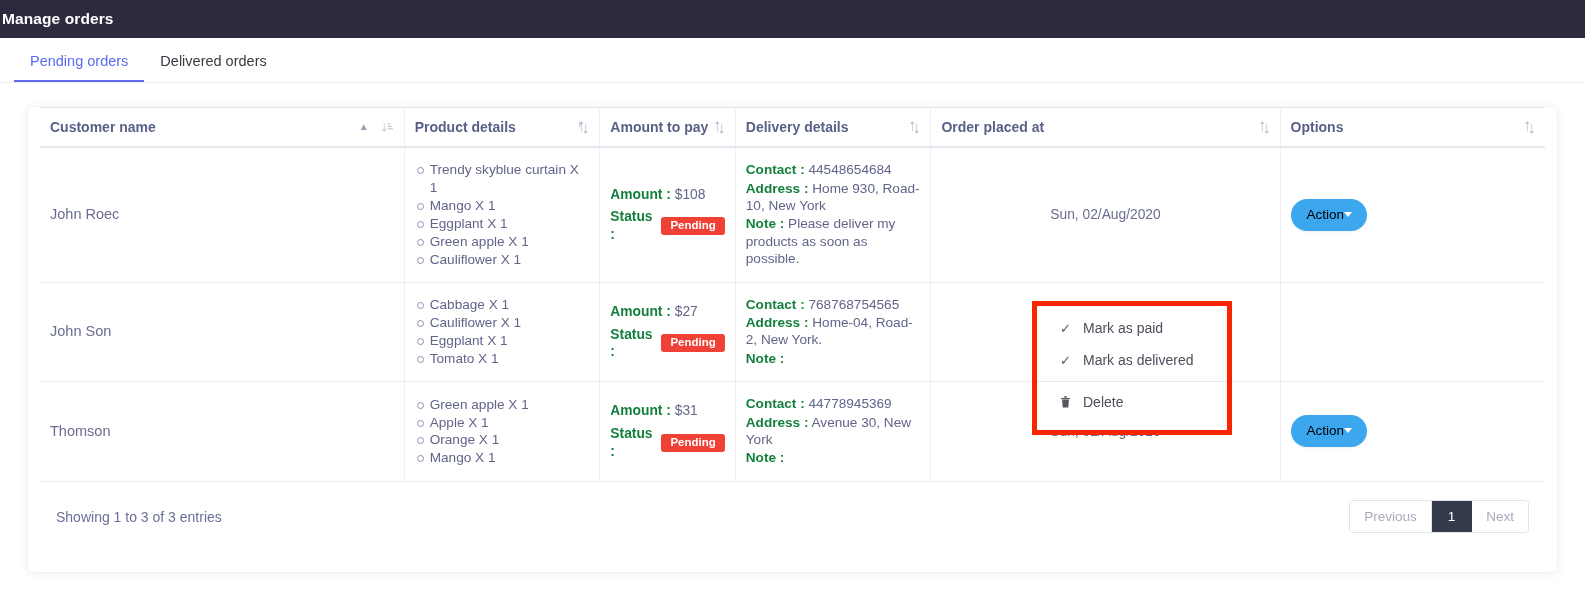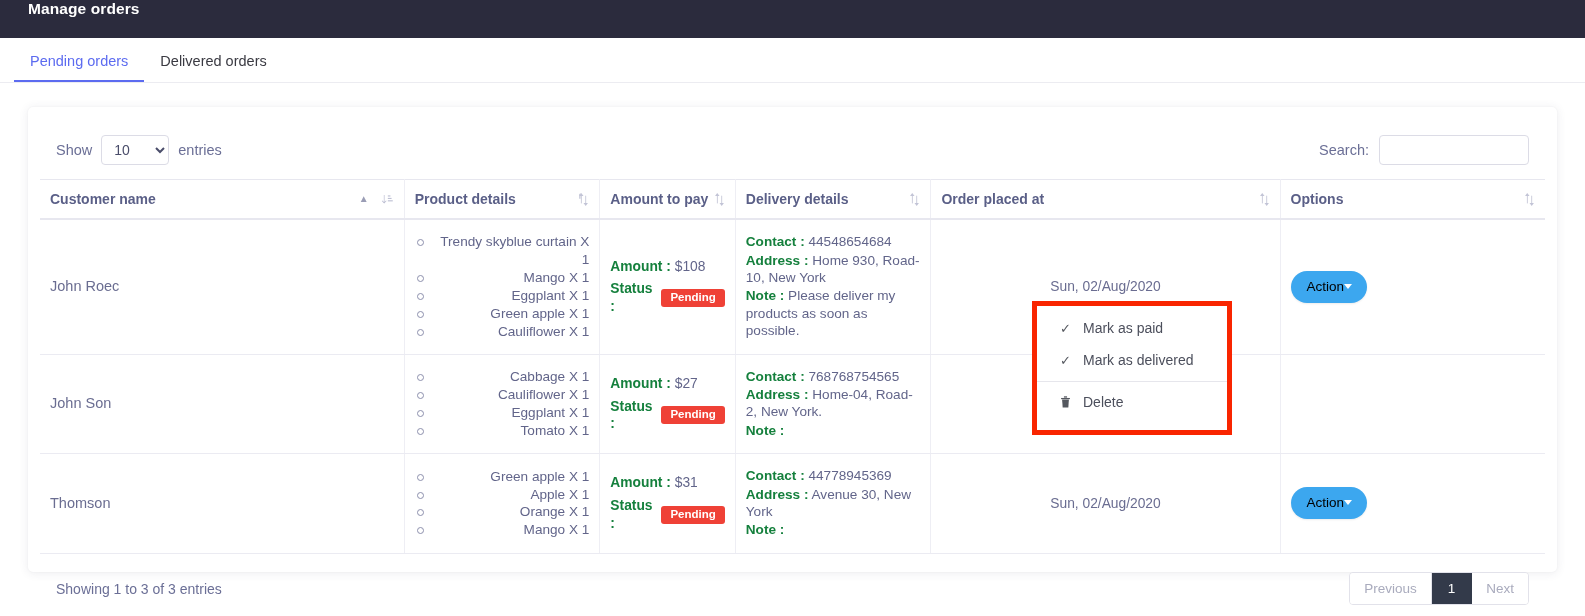--- a/index.html
+++ b/index.html
@@ -11,21 +11,22 @@
     overflow: hidden;
     background: #ffffff;
     font-family: "Liberation Sans", sans-serif;
   }
 
   
   #topbar {
     height: 38px;
     background: #2b2b3d;
     display: flex;
-    padding: 0 28px;
+    align-items: center;
+    padding: 0 2px;
   }
   #topbar .title {
     color: #ffffff;
     font-size: 15.5px;
     font-weight: 600;
     letter-spacing: .1px;
   }
 
   
   #tabs {
@@ -171,21 +172,20 @@
   }
   tbody td:last-child { border-right: none; }
   tbody tr:last-child td { border-bottom: 1px solid #ebebf2; }
 
   .cust-name { color: #6a6d91; font-size: 14.5px; }
 
   ul.prod {
     margin: 0;
     padding: 0 0 0 13px;
     list-style: none;
-    text-align: right;
   }
   ul.prod li {
     position: relative;
     padding-left: 2px;
     font-size: 13.6px;
     color: #62658a;
     line-height: 1.32;
   }
   ul.prod li::before {
     content: "";
@@ -314,36 +314,20 @@
 </div>
 
 <div id="tabs">
   <button class="tab active">Pending orders</button>
   <button class="tab">Delivered orders</button>
 </div>
 
 <div id="page">
   <div id="card">
 
-    <div class="toolbar">
-      <div class="show-entries">
-        <span>Show</span>
-        <select>
-          <option selected="">10</option>
-          <option>25</option>
-          <option>50</option>
-          <option>100</option>
-        </select>
-        <span>entries</span>
-      </div>
-      <div class="search-wrap">
-        <span>Search:</span>
-        <input type="text" placeholder="" style="">
-      </div>
-    </div>
 
     <table>
       <colgroup>
         <col style="width:24.2%">
         <col style="width:13.0%">
         <col style="width:9.0%">
         <col style="width:13.0%">
         <col style="width:23.2%">
         <col style="width:17.6%">
       </colgroup>

